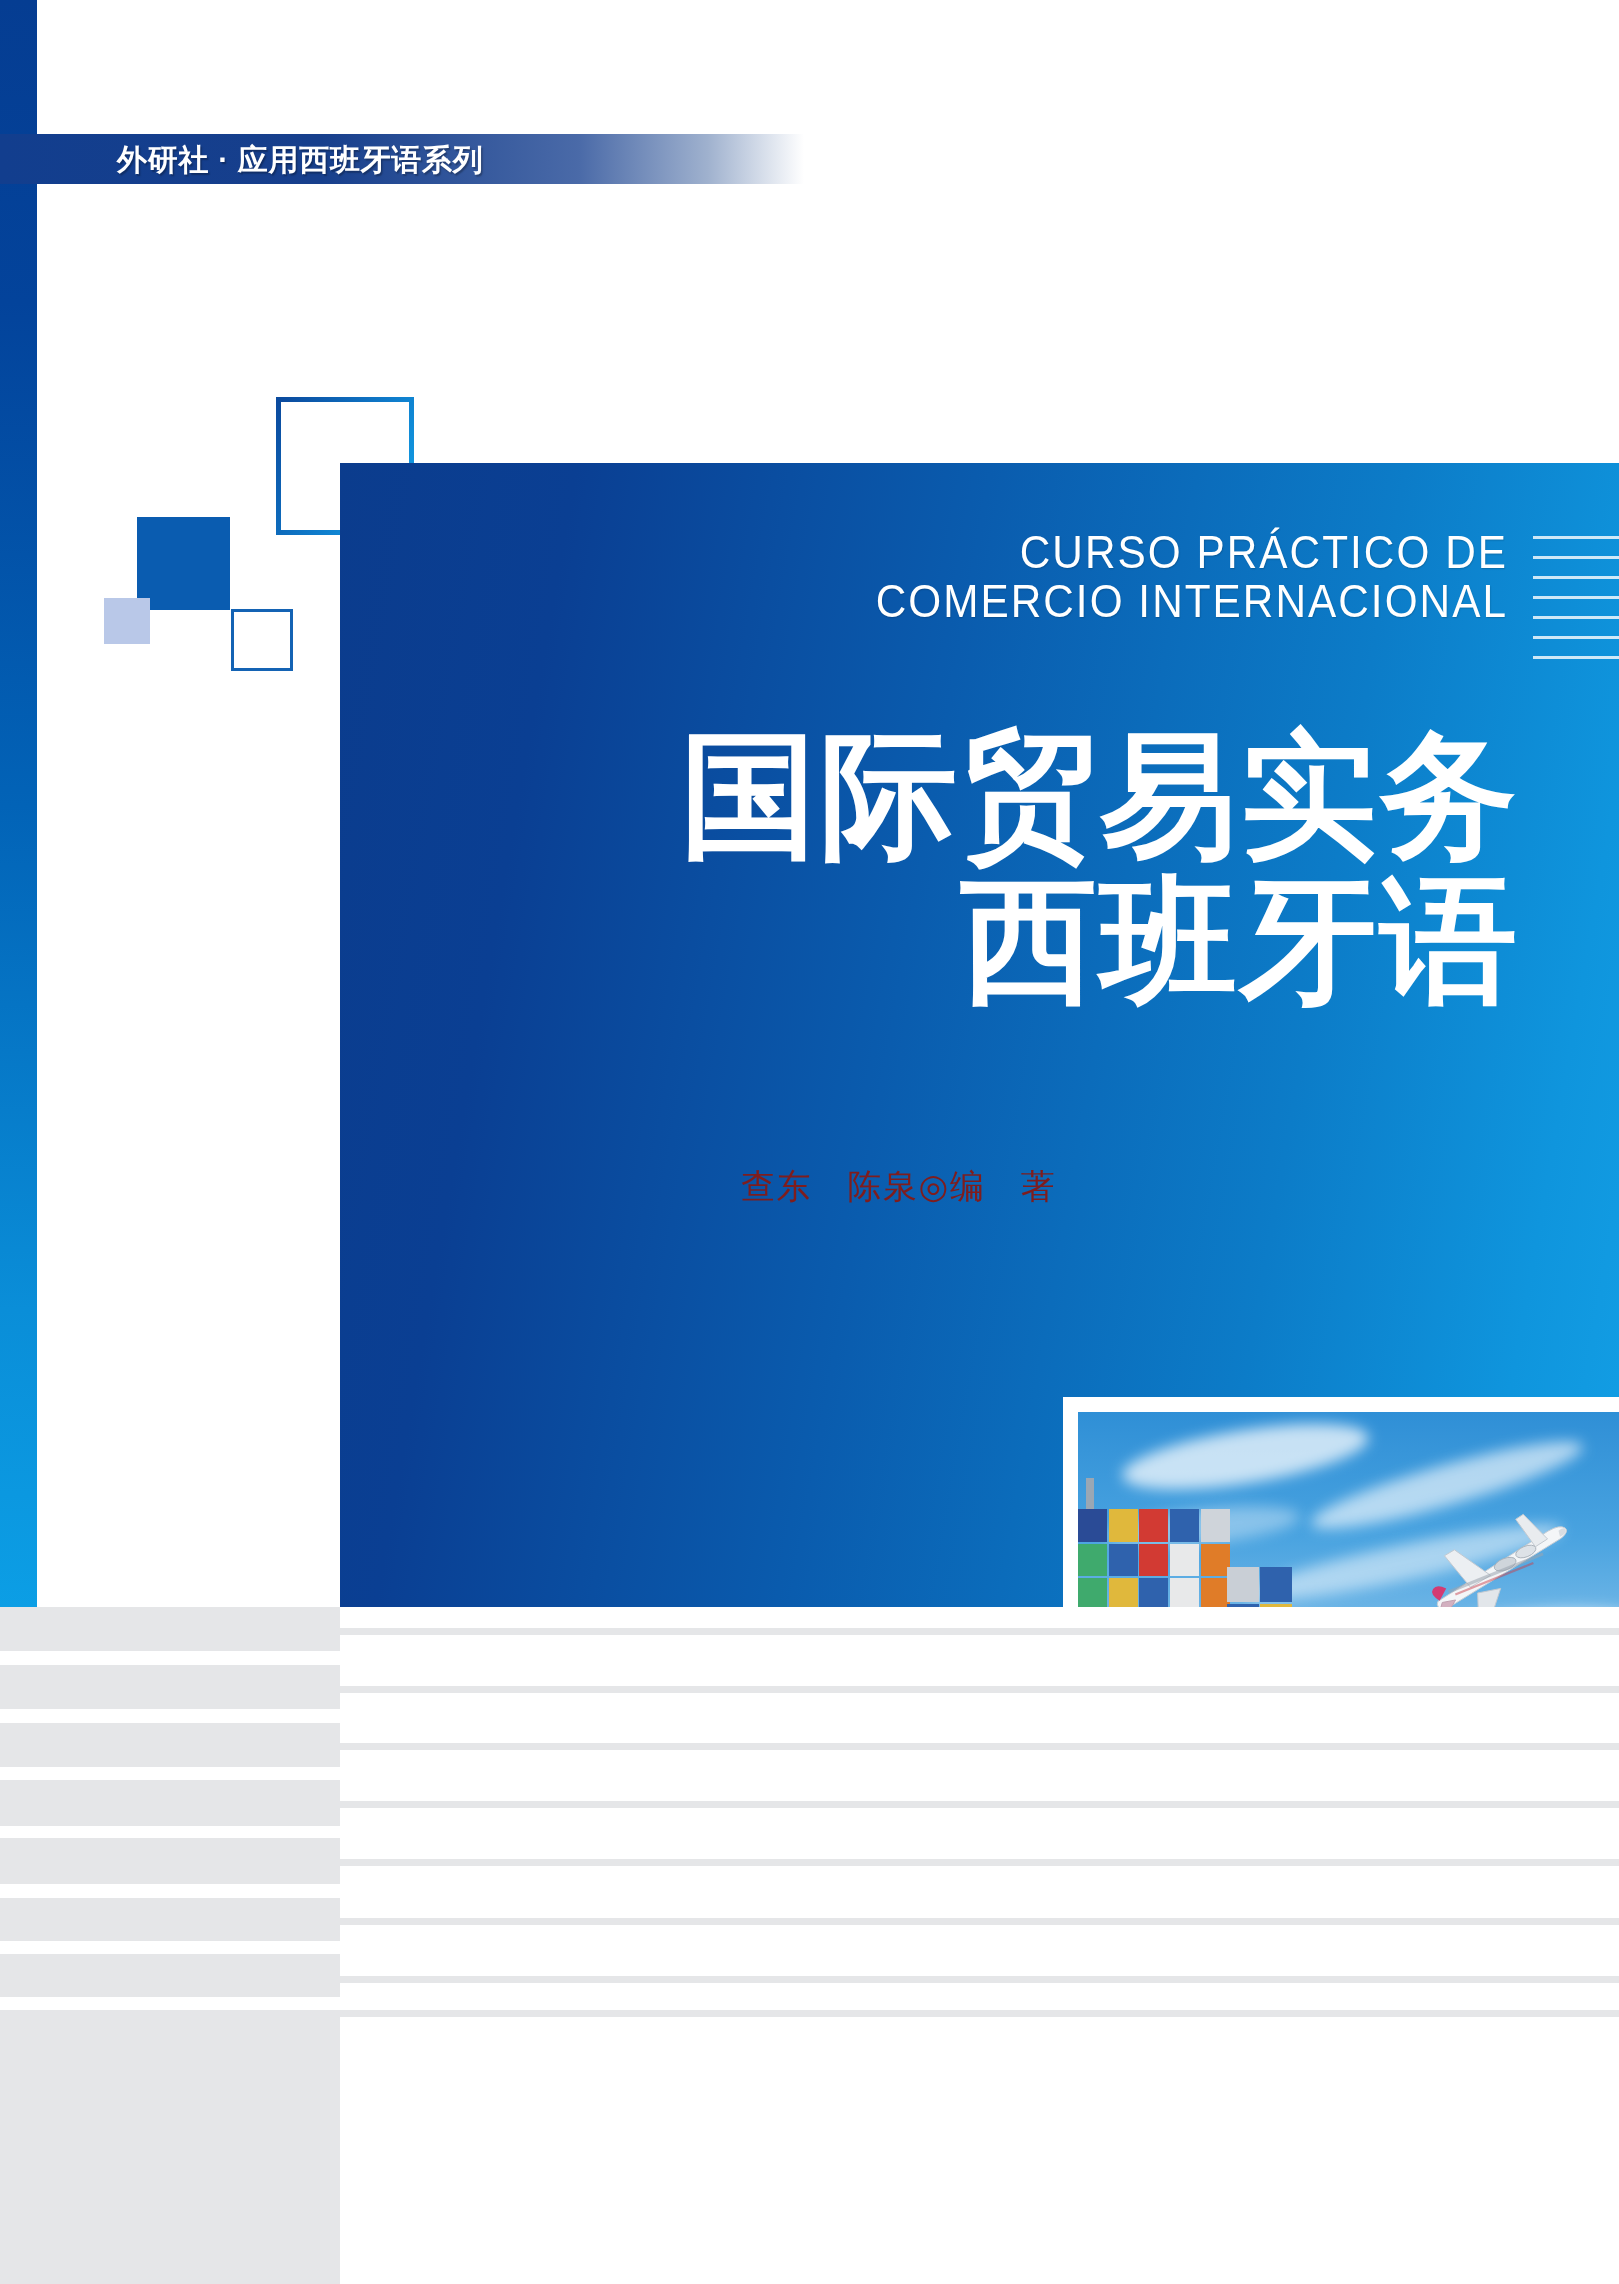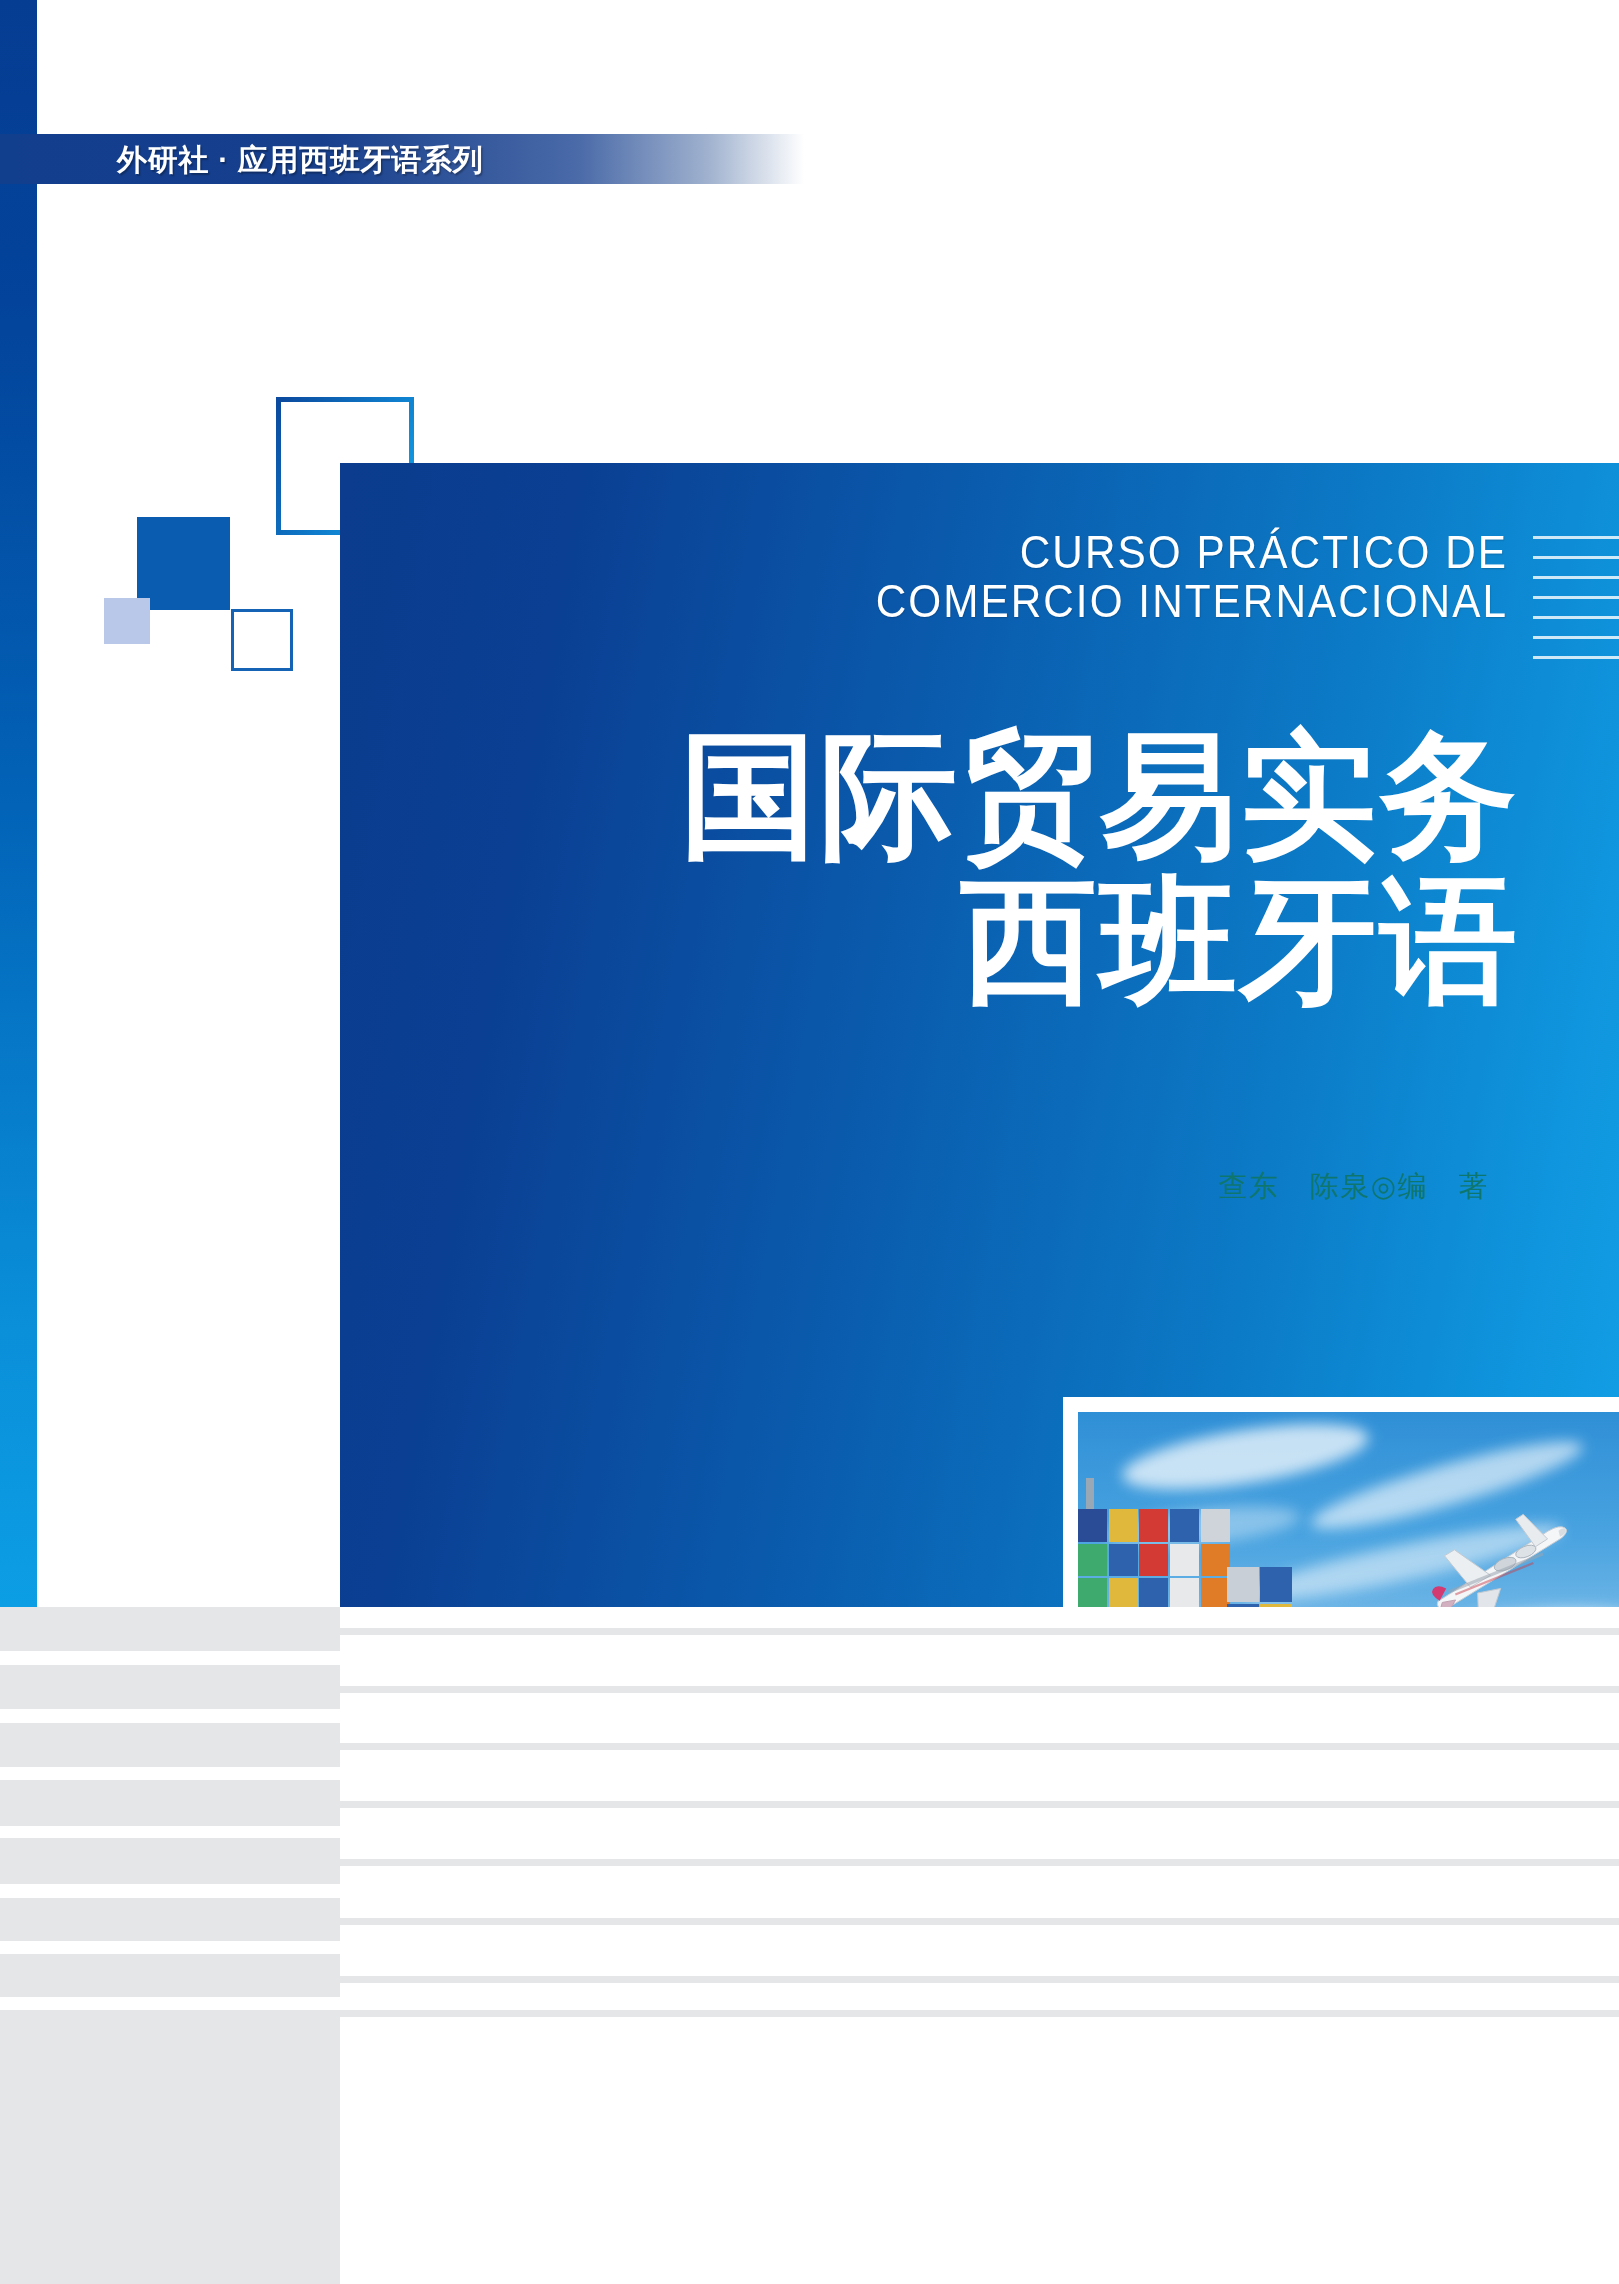--- a/index.html
+++ b/index.html
@@ -150,23 +150,23 @@
     font-family: "DejaVu Sans", "Liberation Sans", sans-serif;
   }
   .cn-title .cn-line { display: block; white-space: nowrap; }
 
   
   .authors {
     position: absolute;
     left: 741px;
     top: 1165px;
     width: 778px;
-    text-align: right;
-    color: #0f766e;
-    font-size: 29px;
+    text-align: left;
+    color: #7f1d1d;
+    font-size: 34px;
     line-height: 42px;
     letter-spacing: 1.5px;
     font-weight: 400;
     padding-right: 30px;
     box-sizing: border-box;
   }
 
   
   .photo-frame {
     position: absolute;

